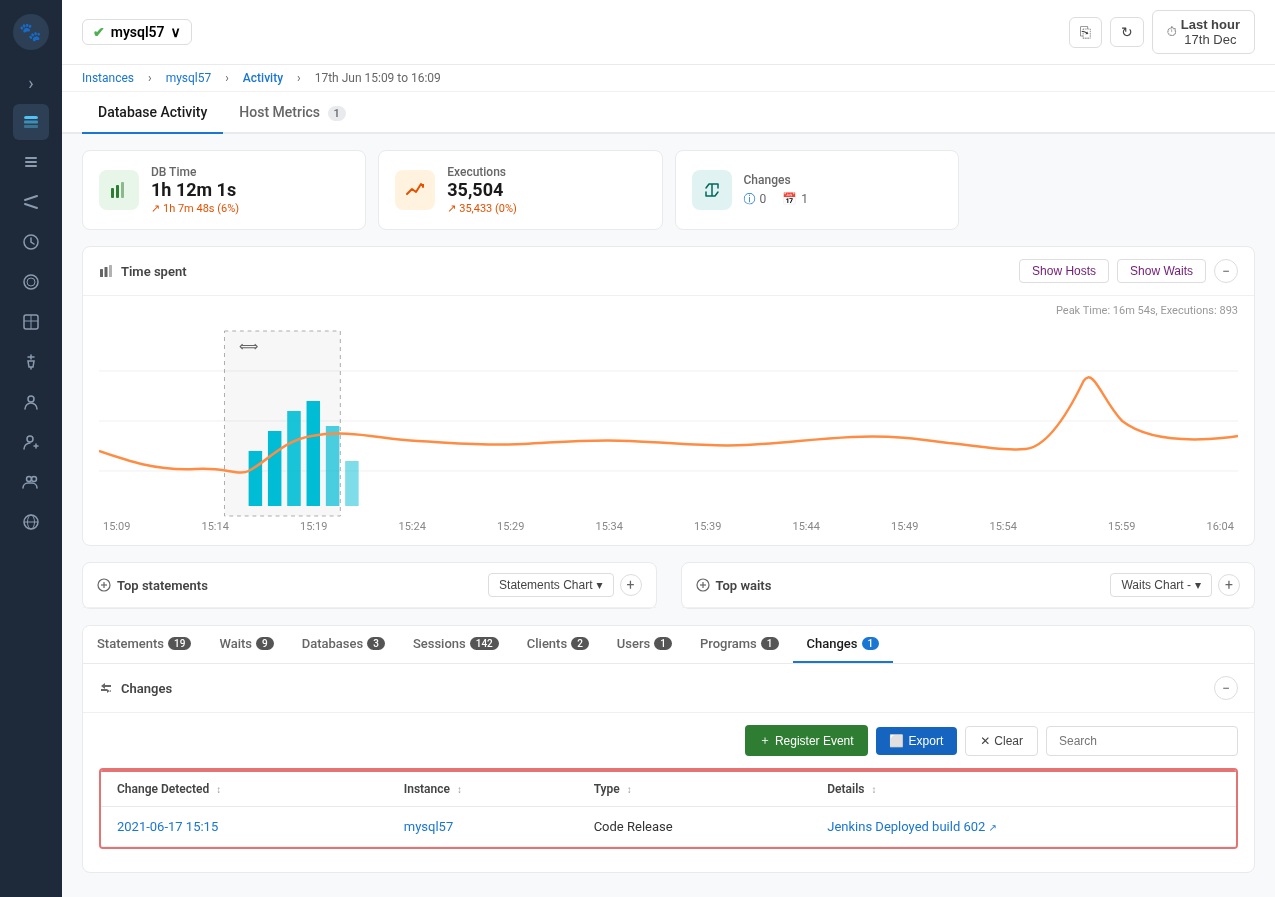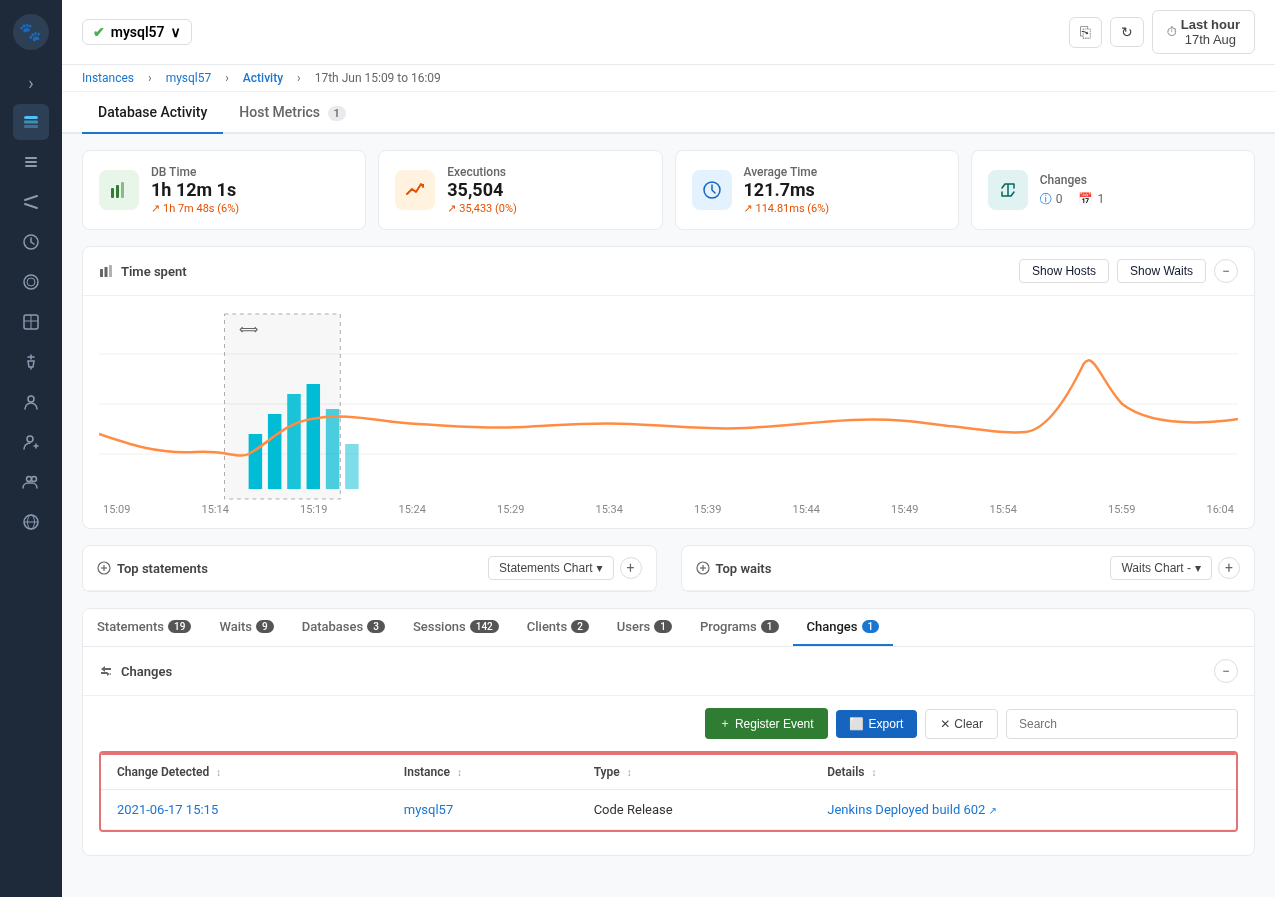--- a/index.html
+++ b/index.html
@@ -49,21 +49,21 @@
     .metric-value { font-size: 18px; font-weight: 700; color: #1a1a1a; }
     .metric-sub { font-size: 11px; color: #e65100; display: flex; align-items: center; gap: 2px; margin-top: 2px; }
     .changes-grid { display: flex; gap: 16px; margin-top: 4px; }
     .changes-item { display: flex; align-items: center; gap: 4px; font-size: 12px; color: #666; }
 
     
     .chart-section { background: #fff; border: 1px solid #e8eaed; border-radius: 8px; margin-bottom: 16px; }
     .chart-header { display: flex; align-items: center; justify-content: space-between; padding: 12px 16px; border-bottom: 1px solid #f0f0f0; }
     .chart-title { display: flex; align-items: center; gap: 8px; font-size: 13px; font-weight: 600; color: #444; }
     .chart-controls { display: flex; align-items: center; gap: 8px; }
-    .chart-btn { border: 1px solid #ddd; background: #fff; border-radius: 4px; padding: 4px 12px; font-size: 12px; cursor: pointer; color: #0f172a; }
+    .chart-btn { border: 1px solid #ddd; background: #fff; border-radius: 4px; padding: 4px 12px; font-size: 12px; cursor: pointer; color: #701a75; }
     .chart-collapse { border: 1px solid #ddd; background: #fff; border-radius: 50%; width: 24px; height: 24px; display: flex; align-items: center; justify-content: center; cursor: pointer; font-size: 14px; color: #666; }
     .chart-body { padding: 8px 16px 12px; position: relative; }
     .peak-info { font-size: 11px; color: #999; text-align: right; margin-bottom: 4px; }
 
     
     .chart-svg-wrap { width: 100%; overflow: hidden; }
 
     
     .top-sections { display: grid; grid-template-columns: 1fr 1fr; gap: 24px; margin-bottom: 16px; }
     .top-section { background: #fff; border: 1px solid #e8eaed; border-radius: 8px; }
@@ -83,21 +83,21 @@
     
     .changes-section { background: #fff; border: 1px solid #e8eaed; border-radius: 8px; }
     .changes-section-header { display: flex; align-items: center; justify-content: space-between; padding: 12px 16px; border-bottom: 1px solid #f0f0f0; }
     .changes-section-title { display: flex; align-items: center; gap: 8px; font-size: 13px; font-weight: 600; color: #444; }
 
     
     .table-toolbar { display: flex; align-items: center; justify-content: flex-end; gap: 8px; padding: 12px 16px; }
     .btn-register { background: #2e7d32; color: #fff; border: none; border-radius: 4px; padding: 7px 14px; font-size: 12px; cursor: pointer; font-weight: 500; display: flex; align-items: center; gap: 4px; }
     .btn-export { background: #1565c0; color: #fff; border: none; border-radius: 4px; padding: 7px 14px; font-size: 12px; cursor: pointer; font-weight: 500; display: flex; align-items: center; gap: 4px; }
     .btn-clear { background: #fff; color: #444; border: 1px solid #ddd; border-radius: 4px; padding: 7px 14px; font-size: 12px; cursor: pointer; font-weight: 500; display: flex; align-items: center; gap: 4px; }
-    .search-input { border: 1px solid #ddd; border-radius: 4px; padding: 7px 12px; font-size: 12px; width: 232px; color: #999; }
+    .search-input { border: 1px solid #ddd; border-radius: 4px; padding: 7px 12px; font-size: 12px; width: 192px; color: #999; }
 
     
     .data-table { width: 100%; border-collapse: collapse; }
     .data-table th { padding: 10px 16px; text-align: left; font-size: 12px; font-weight: 600; color: #444; border-bottom: 1px solid #e8eaed; border-top: 2px solid #e57373; background: #fff; cursor: pointer; white-space: nowrap; }
     .data-table th .sort-icon { color: #999; margin-left: 4px; font-size: 10px; }
     .data-table td { padding: 12px 16px; font-size: 13px; color: #333; border-bottom: 1px solid #f0f0f0; }
     .data-table td a { color: #1976d2; text-decoration: none; }
     .table-wrap { border: 2px solid #e57373; border-radius: 4px; overflow: hidden; margin: 0 16px 23px; }
   </style>
 </head>
@@ -195,21 +195,21 @@
     </div>
     <div class="header-right">
       <button class="header-btn">
         <span>⎘</span>
       </button>
       <button class="header-btn">
         <span>↻</span>
       </button>
       <button class="header-btn time-btn">
         <span style="color:#666;">⏱</span>
-        <span><strong>Last hour</strong><br><span style="font-weight:400;">17th Aug</span></span>
+        <span><strong>Last hour</strong><br><span style="font-weight:400;">17th Dec</span></span>
       </button>
     </div>
   </div>
 
   <div class="breadcrumb">
     <a href="#">Instances</a>
     <span>›</span>
     <a href="#">mysql57</a>
     <span>›</span>
     <a href="#" style="color:#1976d2;font-weight:500;">Activity</a>
@@ -253,33 +253,20 @@
             <path d="M16 5h2v2" stroke="#e65100" stroke-width="2" stroke-linecap="round"></path>
           </svg>
         </div>
         <div class="metric-info">
           <div class="metric-title">Executions</div>
           <div class="metric-value">35,504</div>
           <div class="metric-sub">↗ 35,433 (0%)</div>
         </div>
       </div>
 
-      <div class="metric-card">
-        <div class="metric-icon blue">
-          <svg width="20" height="20" viewBox="0 0 20 20" fill="none">
-            <circle cx="10" cy="10" r="8" stroke="#1565c0" stroke-width="1.5"></circle>
-            <path d="M10 5v5l3 3" stroke="#1565c0" stroke-width="1.5" stroke-linecap="round"></path>
-          </svg>
-        </div>
-        <div class="metric-info">
-          <div class="metric-title">Average Time</div>
-          <div class="metric-value">121.7ms</div>
-          <div class="metric-sub">↗ 114.81ms (6%)</div>
-        </div>
-      </div>
 
       <div class="metric-card">
         <div class="metric-icon teal">
           <svg width="20" height="20" viewBox="0 0 20 20" fill="none">
             <path d="M4 8l3-4h9v4M16 12l-3 4H4v-4" stroke="#00695c" stroke-width="1.5" stroke-linecap="round" stroke-linejoin="round"></path>
             <line x1="10" y1="4" x2="10" y2="16" stroke="#00695c" stroke-width="1.5"></line>
           </svg>
         </div>
         <div class="metric-info">
           <div class="metric-title">Changes</div>
@@ -307,20 +294,21 @@
           </svg>
           <span>Time spent</span>
         </div>
         <div class="chart-controls">
           <button class="chart-btn">Show Hosts</button>
           <button class="chart-btn">Show Waits</button>
           <div class="chart-collapse">−</div>
         </div>
       </div>
       <div class="chart-body">
+        <div class="peak-info">Peak Time: 16m 54s, Executions: 893</div>
         <div class="chart-svg-wrap">
           <svg width="100%" height="200" viewBox="0 0 1180 200" preserveAspectRatio="none">
 
             <line x1="0" y1="50" x2="1180" y2="50" stroke="#f0f0f0" stroke-width="1"></line>
             <line x1="0" y1="100" x2="1180" y2="100" stroke="#f0f0f0" stroke-width="1"></line>
             <line x1="0" y1="150" x2="1180" y2="150" stroke="#f0f0f0" stroke-width="1"></line>
 
             <rect x="130" y="10" width="120" height="185" fill="rgba(0,0,0,0.03)" stroke="#aaa" stroke-width="1" stroke-dasharray="4"></rect>
 
             <text x="145" y="30" font-size="14" fill="#666">⟺</text>

